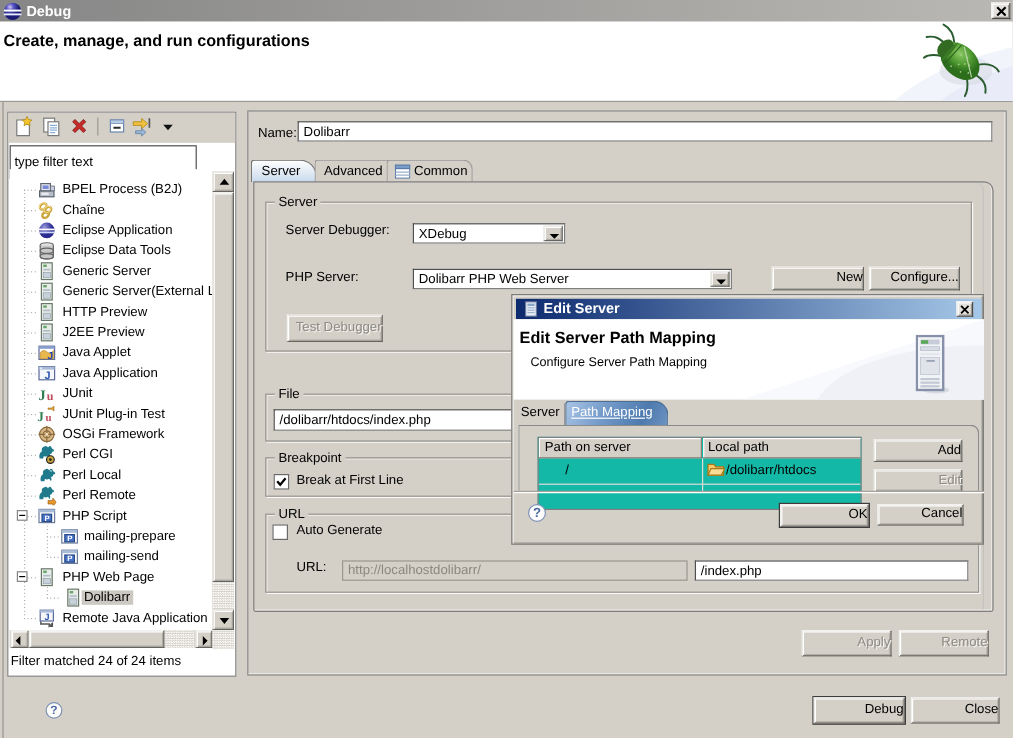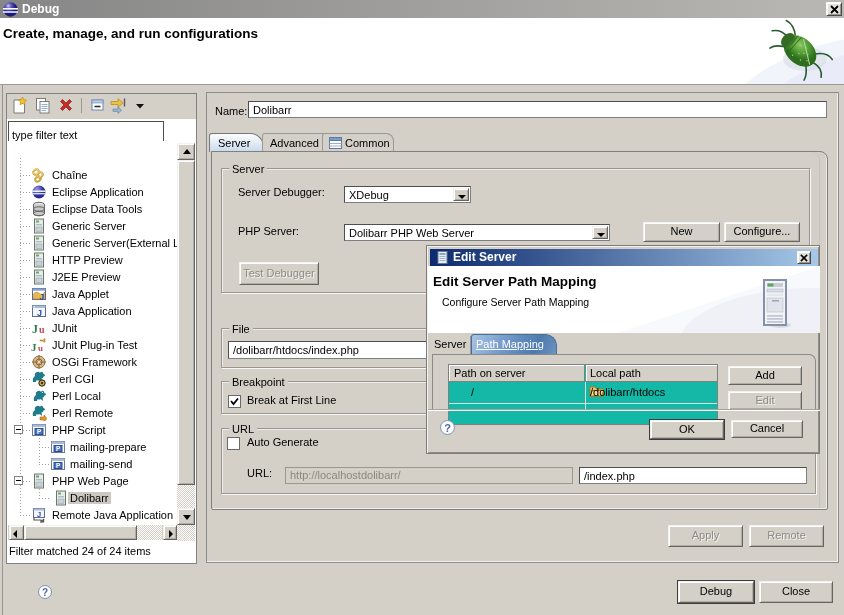--- a/index.html
+++ b/index.html
@@ -9,21 +9,21 @@
 
 #titlebar { left:0; top:0; width:844px; height:18px; background:linear-gradient(to right,#868686,#bab8b4); }
 #titletext { left:22px; top:2px; color:#fff; font-weight:bold; font-size:12px; }
 .xbtn { background:#e4e1dc; border:1px solid; border-color:#f8f7f5 #4c4a46 #4c4a46 #f8f7f5; box-shadow:inset 1px 1px 0 #fff, inset -1px -1px 0 #9a9792; color:#000; text-align:center; font-weight:bold; }
 #mainx { left:826px; top:2px; width:16px; height:14px; }
 #mainx svg, #dlgx svg { display:block; margin:2px auto 0; }
 
 #banner { left:0; top:18px; width:844px; height:67px; background:#fff; border-bottom:1px solid #9c9a96; overflow:hidden; }
 #bannertext { left:3px; top:8px; font-size:13.5px; font-weight:bold;text-align:right; }
 
-.btn { background:#d4d0c8; border:1px solid; border-color:#f2f1ee #66645f #66645f #f2f1ee; box-shadow:inset 1px 1px 0 #fff, inset -1px -1px 0 #b0ada7; text-align:center; font-size:11px; line-height:17px; }
+.btn { background:#d4d0c8; border:1px solid; border-color:#f2f1ee #66645f #66645f #f2f1ee; box-shadow:inset 1px 1px 0 #fff, inset -1px -1px 0 #b0ada7; text-align:right; font-size:11px; line-height:17px; }
 .btn.def { box-shadow:0 0 0 1px #3c3c3c, inset 1px 1px 0 #fff, inset -1px -1px 0 #b0ada7; }
 .btn.dis { color:#8e8b84; text-shadow:1px 1px 0 #f4f2ef; }
 .field { background:#fff; border:1px solid; border-color:#4e4e4e #7e7e7e #7e7e7e #4e4e4e; font-size:11px; padding:1px 4px; line-height:14px; }
 .group { border:1px solid #989690; box-shadow:1px 1px 0 rgba(255,255,255,.85), inset 1px 1px 0 rgba(255,255,255,.6); }
 .glabel { position:absolute; top:-6px; left:7px; background:#d4d0c8; padding:0 3px; font-size:11px; line-height:12px; }
 .cb { width:13px; height:13px; background:#fff; border:1px solid #6a6a6a; }
 .combo { background:#fff; border:1px solid; border-color:#4e4e4e #7e7e7e #7e7e7e #4e4e4e; }
 .combo .ctext { position:absolute; left:4px; top:2px; font-size:11px; }
 .combo .cbtn { position:absolute; right:1px; top:1px; bottom:1px; width:16px; background:#d4d0c8; border:1px solid; border-color:#f2f1ee #66645f #66645f #f2f1ee; box-shadow:inset 1px 1px 0 #fff, inset -1px -1px 0 #b0ada7; }
 .combo .cbtn:after { content:""; position:absolute; left:4px; top:6px; border:4px solid transparent; border-top:4px solid #000; }
@@ -169,20 +169,31 @@
       </g>
 
       <path d="M124 8 l8 0 -4 4.5 z" fill="#111"></path>
     </svg>
   </div>
   <input class="abs" id="filterbox" value="type filter text" style="">
   <div class="abs" id="tree">
 <div class="abs" style="left:12px;top:17px;width:1px;height:357px;background-image:linear-gradient(to bottom,#a0a0a0 1px,transparent 1px);background-size:1px 3px"></div>
 <div class="abs" style="left:31px;top:297px;width:1px;height:27px;background-image:linear-gradient(to bottom,#a0a0a0 1px,transparent 1px);background-size:1px 3px"></div>
 <div class="abs" style="left:31px;top:348px;width:1px;height:10px;background-image:linear-gradient(to bottom,#a0a0a0 1px,transparent 1px);background-size:1px 3px"></div>
+<div class="trow" style="top:9px">
+<span style="position:absolute;left:12px;top:8px;width:11px;height:1px;background-image:linear-gradient(to right,#a0a0a0 1px,transparent 1px);background-size:3px 1px"></span>
+<svg class="ticon" style="left:23px" width="16" height="16" viewBox="0 0 16 16">
+          <rect x="2" y="9" width="12" height="5" fill="#b8bec8" stroke="#5a6470"></rect>
+          <rect x="3" y="3" width="8" height="6" fill="#e8eaf0" stroke="#5a6470"></rect>
+          <rect x="4.5" y="4.5" width="5" height="3" fill="#7a88d8"></rect>
+          <rect x="11" y="5" width="3.5" height="4" fill="#c8cce0" stroke="#5a6470" stroke-width=".6"></rect>
+          <rect x="3.5" y="10.5" width="6" height="2" fill="#e8eaf0"></rect>
+        </svg>
+<span class="tlabel" style="left:44px">BPEL Process (B2J)</span>
+</div>
 <div class="trow" style="top:26px">
 <span style="position:absolute;left:12px;top:8px;width:11px;height:1px;background-image:linear-gradient(to right,#a0a0a0 1px,transparent 1px);background-size:3px 1px"></span>
 <svg class="ticon" style="left:23px" width="16" height="16" viewBox="0 0 16 16">
           <g fill="none" stroke="#caa53c" stroke-width="2">
             <ellipse cx="5" cy="5" rx="3" ry="2.2" transform="rotate(-40 5 5)"></ellipse>
             <ellipse cx="9" cy="8" rx="3" ry="2.2" transform="rotate(-40 9 8)"></ellipse>
             <ellipse cx="7" cy="12" rx="3" ry="2.2" transform="rotate(-40 7 12)"></ellipse>
           </g>
           <g fill="none" stroke="#f2d98a" stroke-width=".8">
             <ellipse cx="4.6" cy="4.6" rx="3" ry="2.2" transform="rotate(-40 4.6 4.6)"></ellipse>
@@ -541,21 +552,21 @@
           <span style="position:absolute;left:5px;top:2px;font-size:11px">Path on server</span>
         </div>
       <div style="position:absolute;left:137px;top:0;width:135px;height:17px;background:#d4d0c8;border-bottom:1px solid #848078;box-shadow:inset 1px 1px 0 #fff">
           <span style="position:absolute;left:4px;top:2px;font-size:11px">Local path</span>
         </div>
       <div style="position:absolute;left:22px;top:21px;font-size:11px">/</div>
       <svg style="position:absolute;left:140px;top:20px" width="15" height="12" viewBox="0 0 15 12">
           <path d="M1 2 h5 l1.5 2 H14 v7 H1 z" fill="#f5c86a" stroke="#a87818"></path>
           <path d="M1 11 L3.5 5.5 H15 L12 11 z" fill="#fadc96" stroke="#a87818"></path>
         </svg>
-      <div style="position:absolute;left:141px;top:21px;font-size:11px">/dolibarr/htdocs</div>
+      <div style="position:absolute;left:156px;top:21px;font-size:11px">/dolibarr/htdocs</div>
       <div style="position:absolute;left:0;top:38px;width:272px;height:1px;background:#e0ddd8"></div>
         <div style="position:absolute;left:136px;top:17px;width:1px;height:28px;background:#e0ddd8"></div>
     </div>
     <div class="abs btn" style="left:295px;top:11px;width:74px;height:19px;line-height:16px">Add</div>
     <div class="abs btn dis" style="left:295px;top:36px;width:74px;height:19px;line-height:16px">Edit</div>
   </div>
   <div class="abs" id="dlgbtm">
     <div class="abs help" style="left:12px;top:10px;width:15px;height:15px;font-size:11px;line-height:14px">?</div>
     <div class="abs btn def" style="left:222px;top:10px;width:74px;height:19px;line-height:16px">OK</div>
     <div class="abs btn" style="left:303px;top:10px;width:72px;height:18px;line-height:15px">Cancel</div>

